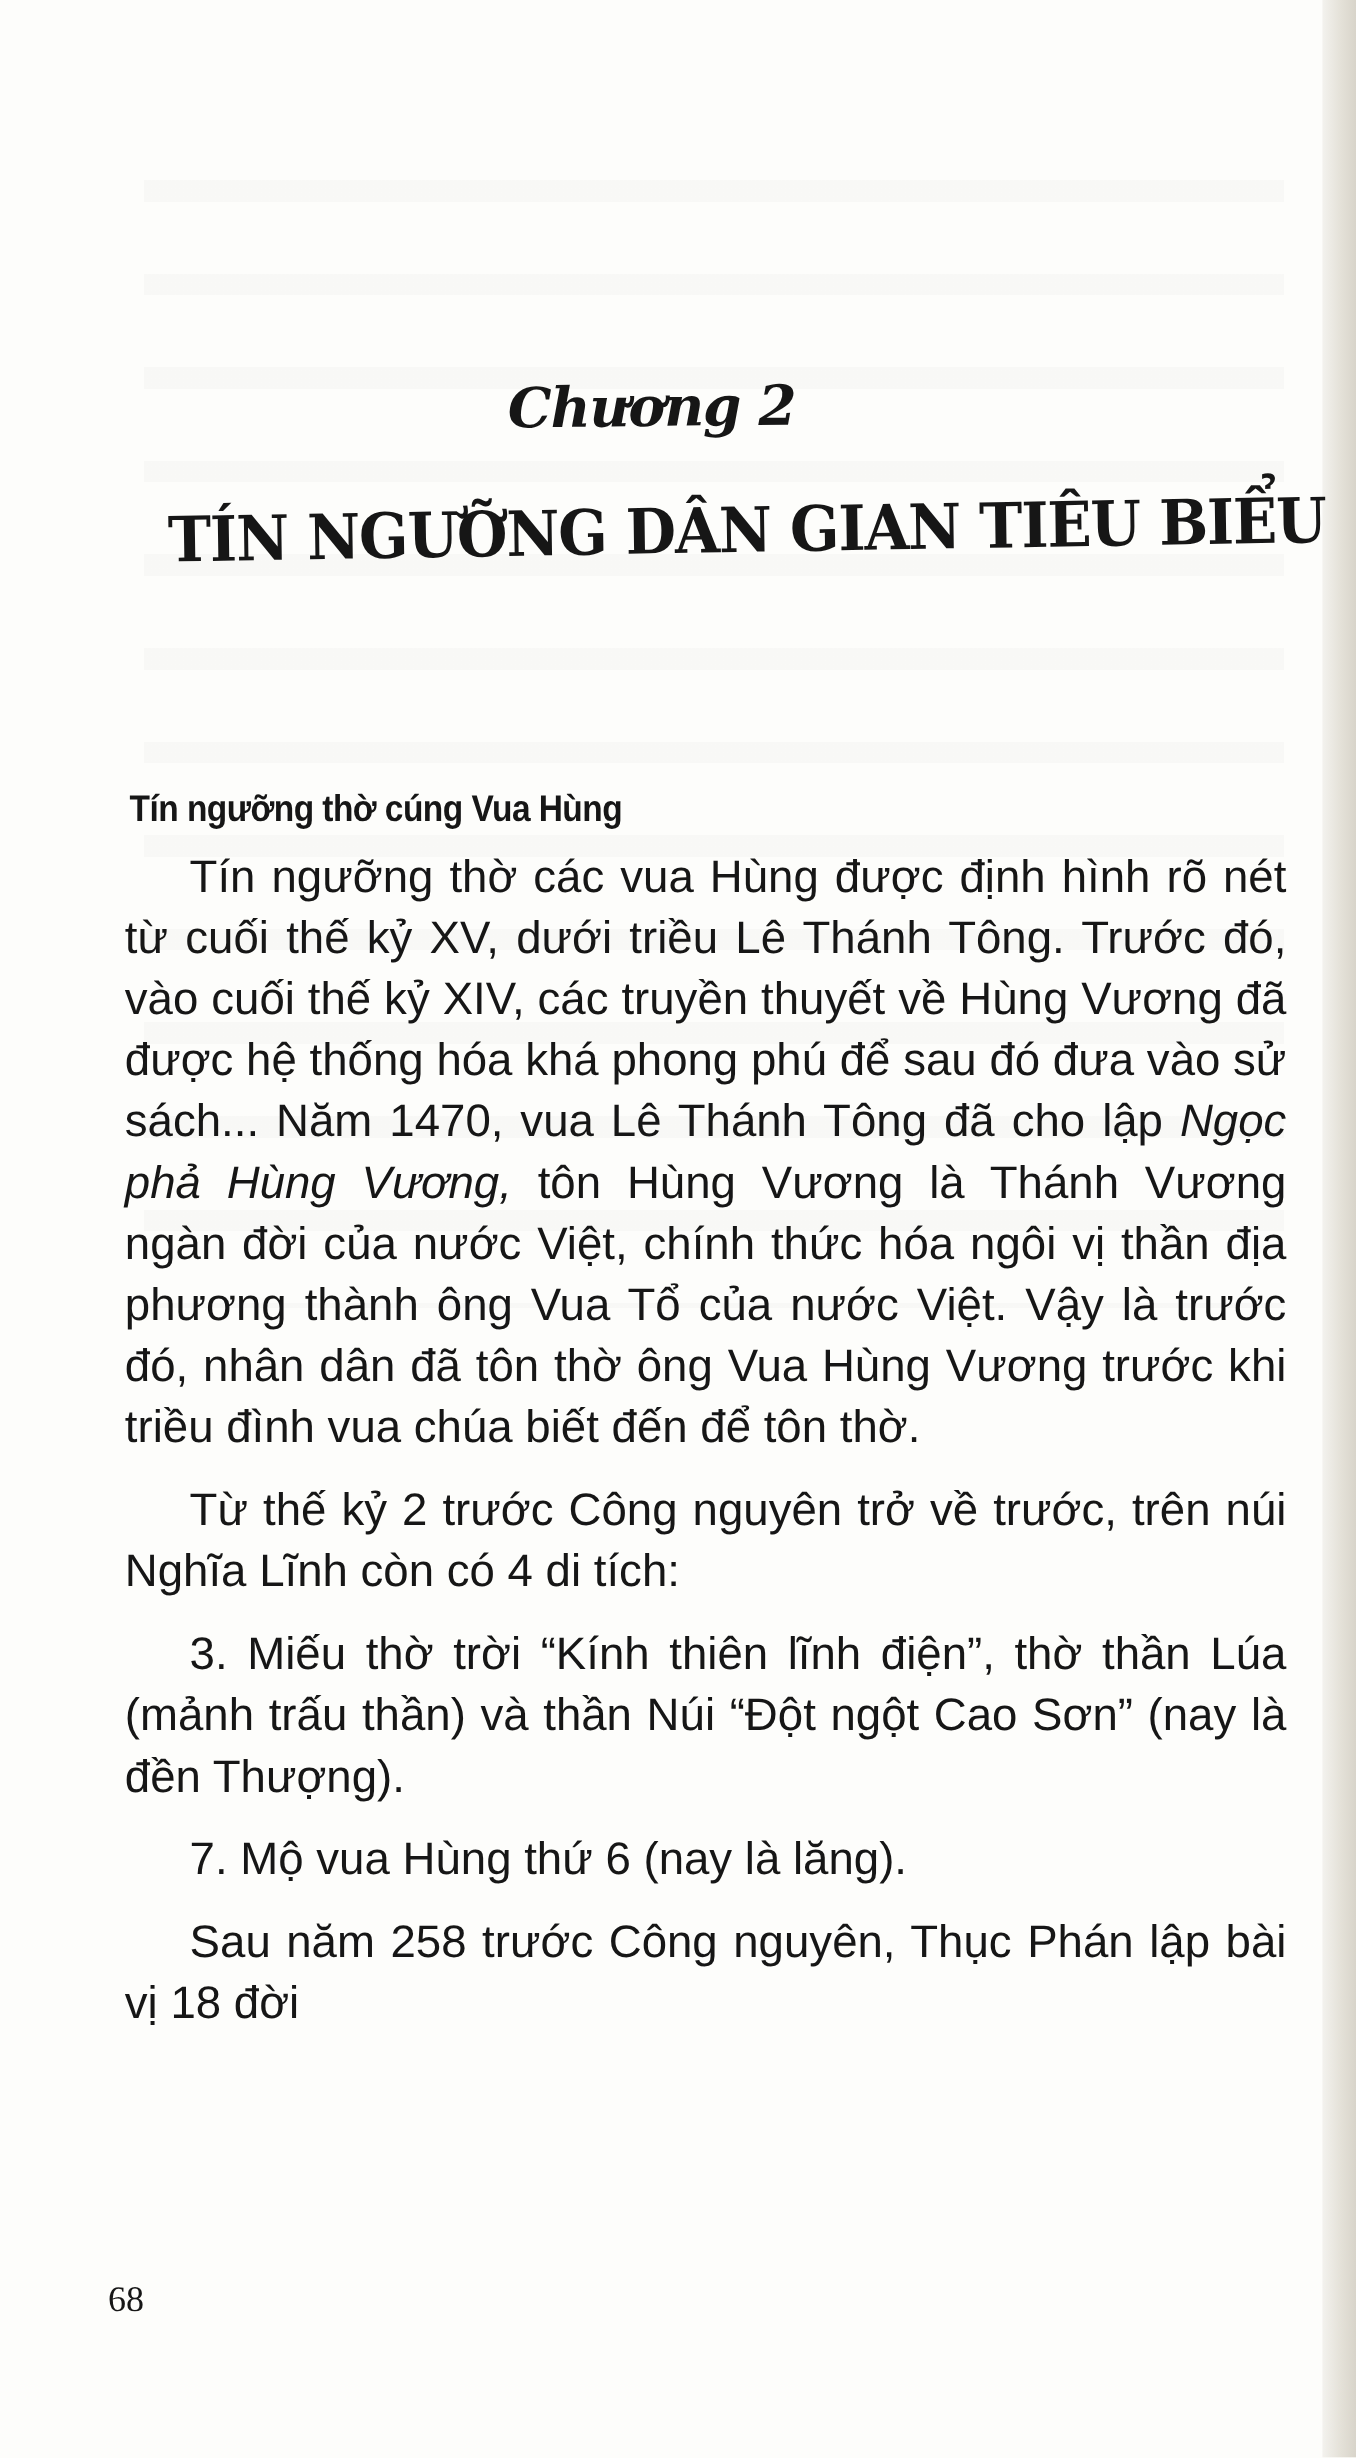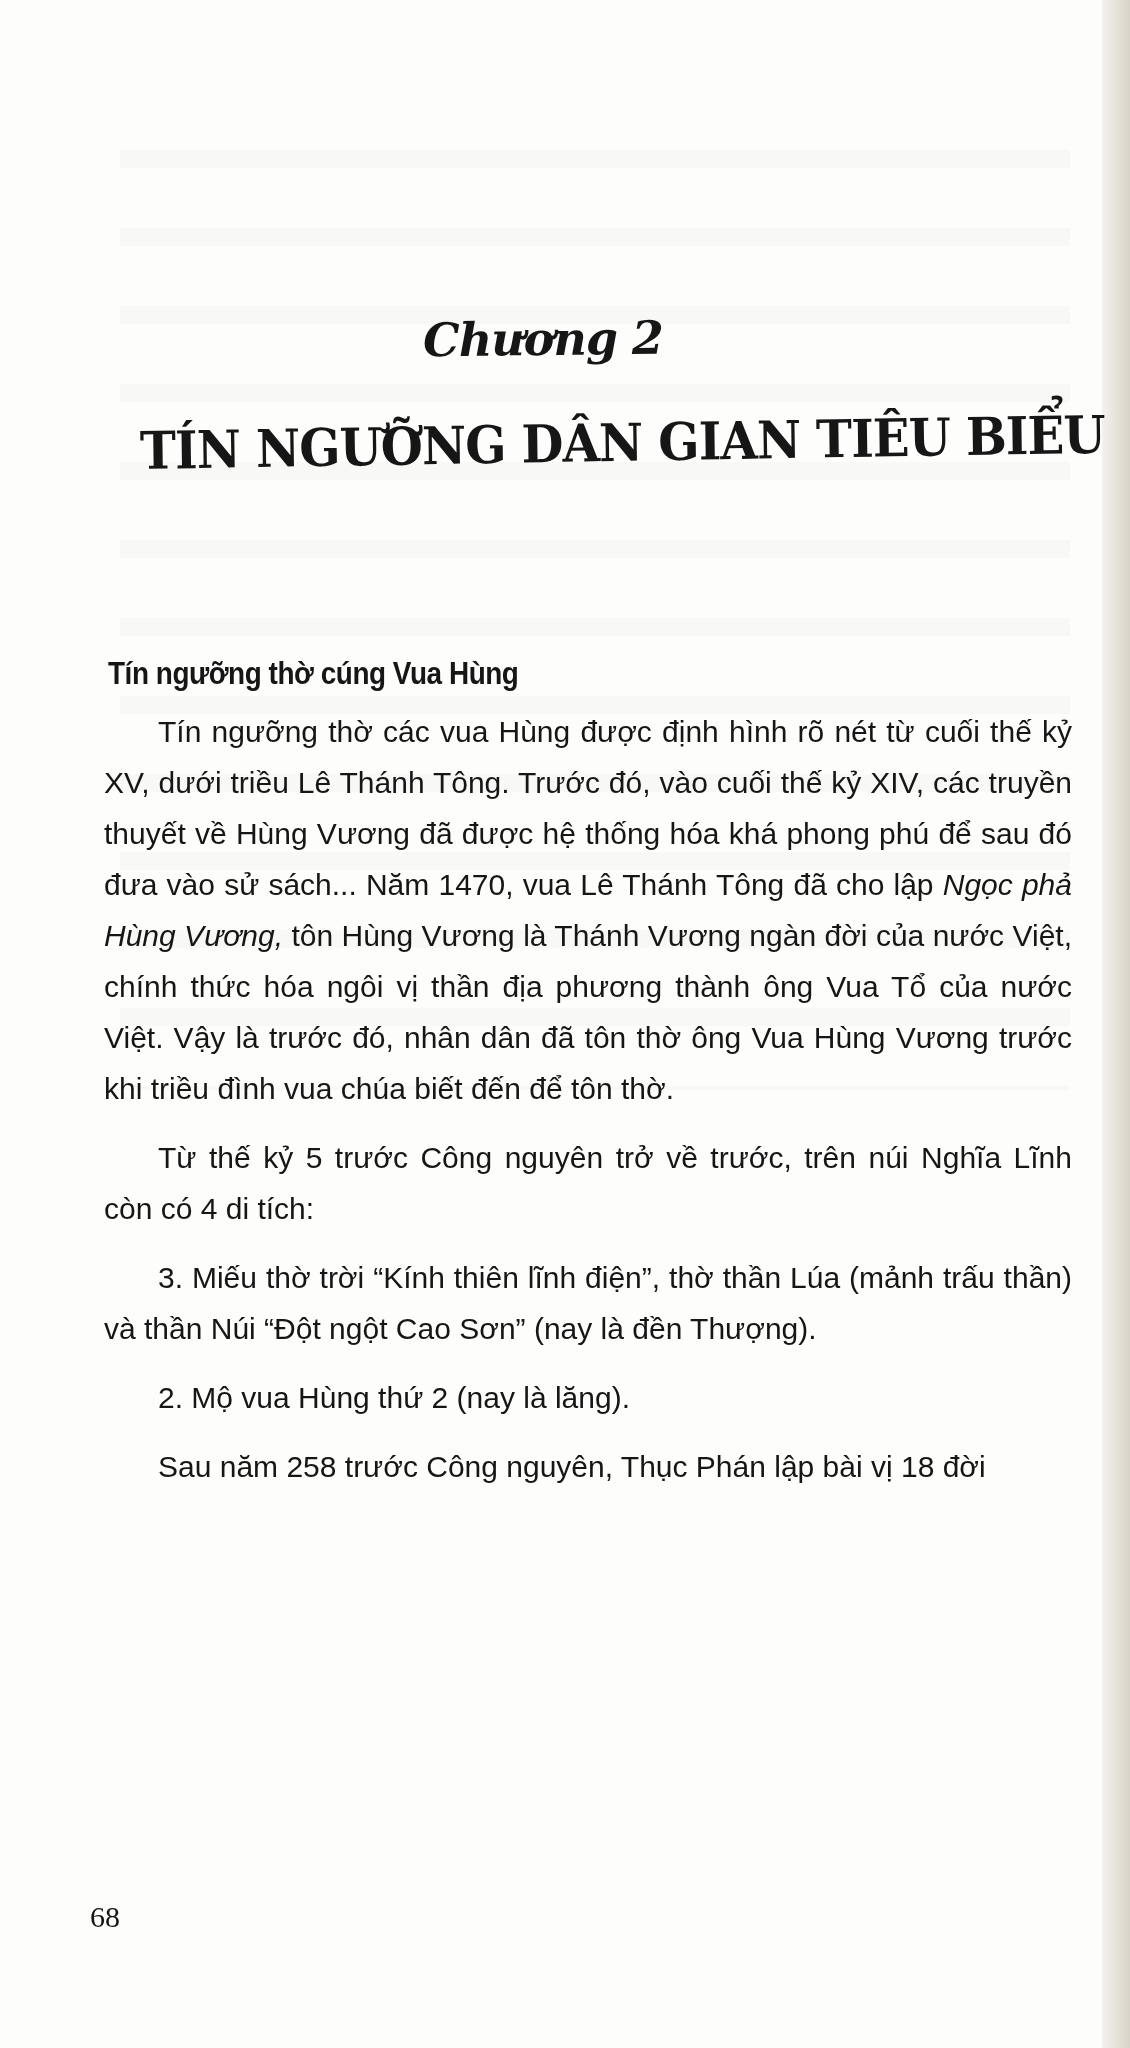--- a/index.html
+++ b/index.html
@@ -36,21 +36,21 @@
   .content { position: absolute; left: 104px; top: 656px; width: 968px; }
   .section-heading {
     font-family: "Liberation Sans", sans-serif;
     font-weight: bold; font-size: 31px; letter-spacing: -0.5px;
     margin: 0 0 14px 4px;
     transform: scaleX(0.9); transform-origin: left center;
   }
   p, .list-item {
     margin: 0;
     font-family: "Liberation Sans", sans-serif;
-    font-size: 30px; line-height: 51px;
+    font-size: 38px; line-height: 51px;
     text-align: justify;
     transform-origin: left top;
   }
   .indent { text-indent: 54px; }
   .para { margin-bottom: 18px; }
   .italic { font-style: italic; }
   .page-number {
     position: absolute; left: 90px; top: 1900px;
     font-family: Liberation Serif, serif; font-size: 30px;
   }
@@ -62,21 +62,21 @@
 <div class="page-edge"></div>
 
 <div class="chapter-label">Chương 2</div>
 <div class="chapter-title">TÍN NGƯỠNG DÂN GIAN TIÊU BIỂU</div>
 
 <div class="content">
   <div class="section-heading">Tín ngưỡng thờ cúng Vua Hùng</div>
 
   <p class="indent para"><span>Tín ngưỡng thờ các vua Hùng được định hình rõ nét từ cuối thế kỷ XV, dưới triều Lê Thánh Tông. Trước đó, vào cuối thế kỷ XIV, các truyền thuyết về Hùng Vương đã được hệ thống hóa khá phong phú để sau đó đưa vào sử sách... Năm 1470, vua Lê Thánh Tông đã cho lập </span><span class="italic">Ngọc phả Hùng Vương,</span><span> tôn Hùng Vương là Thánh Vương ngàn đời của nước Việt, chính thức hóa ngôi vị thần địa phương thành ông Vua Tổ của nước Việt. Vậy là trước đó, nhân dân đã tôn thờ ông Vua Hùng Vương trước khi triều đình vua chúa biết đến để tôn thờ.</span></p>
 
-  <p class="indent para">Từ thế kỷ 5 trước Công nguyên trở về trước, trên núi Nghĩa Lĩnh còn có 4 di tích:</p>
+  <p class="indent para">Từ thế kỷ 2 trước Công nguyên trở về trước, trên núi Nghĩa Lĩnh còn có 4 di tích:</p>
 
   <div class="list-item indent para">3. Miếu thờ trời “Kính thiên lĩnh điện”, thờ thần Lúa (mảnh trấu thần) và thần Núi “Đột ngột Cao Sơn” (nay là đền Thượng).</div>
-  <div class="list-item indent para">2. Mộ vua Hùng thứ 2 (nay là lăng).</div>
+  <div class="list-item indent para">7. Mộ vua Hùng thứ 6 (nay là lăng).</div>
 
   <p class="indent">Sau năm 258 trước Công nguyên, Thục Phán lập bài vị 18 đời</p>
 </div>
 
 <div class="page-number">68</div>
 
 </body></html>

